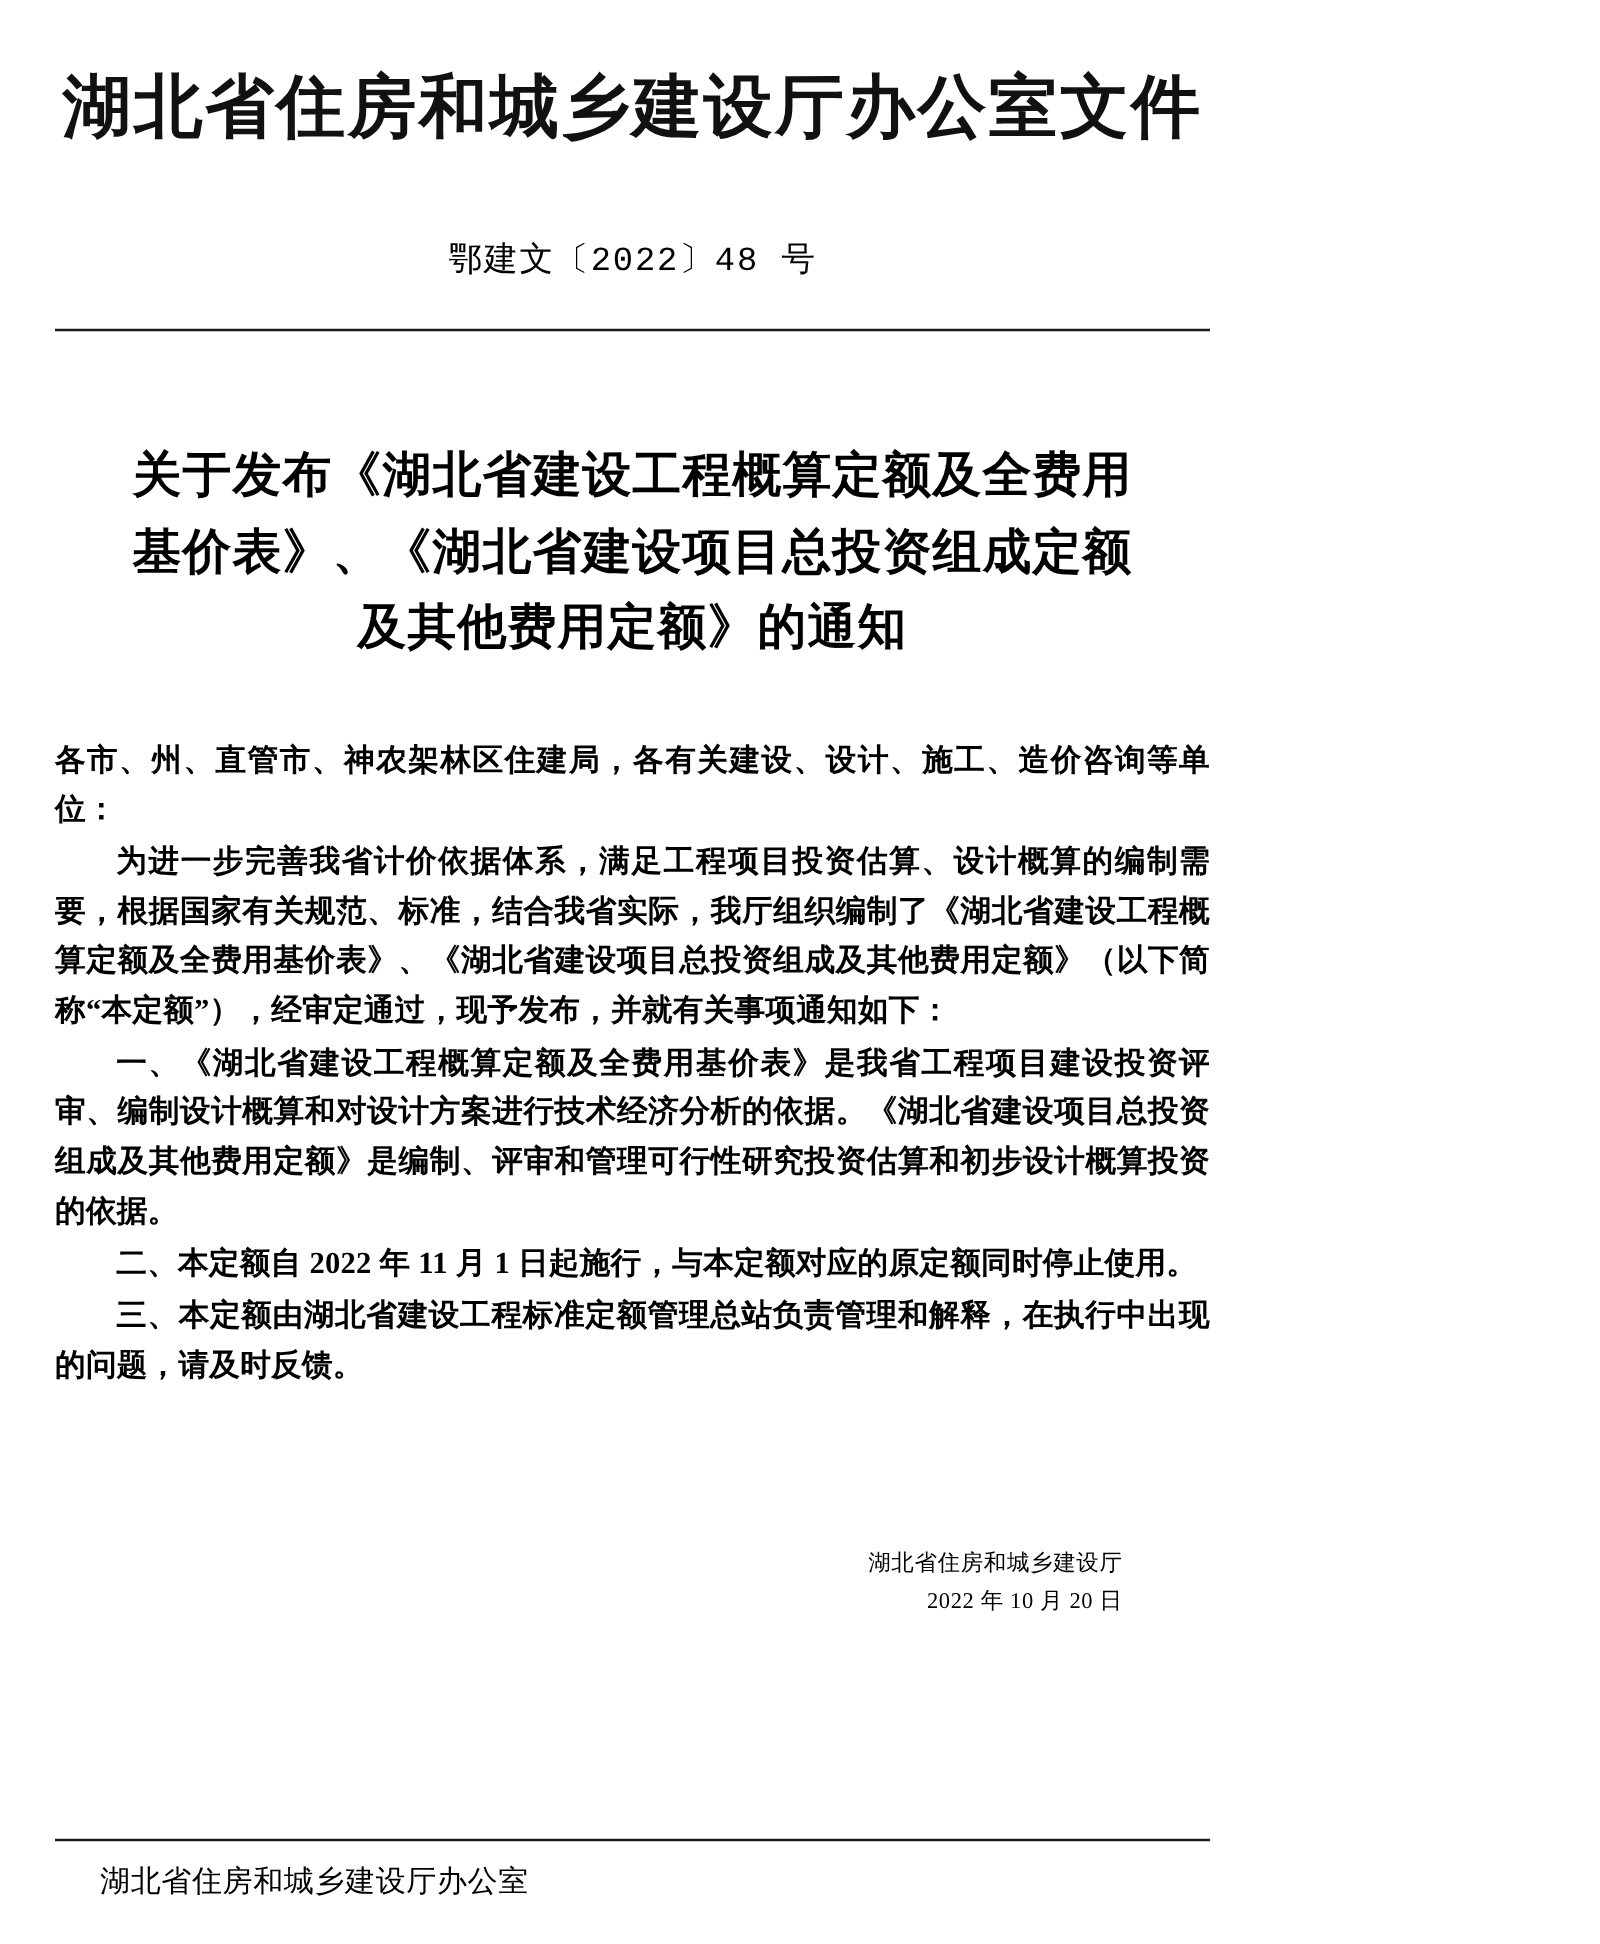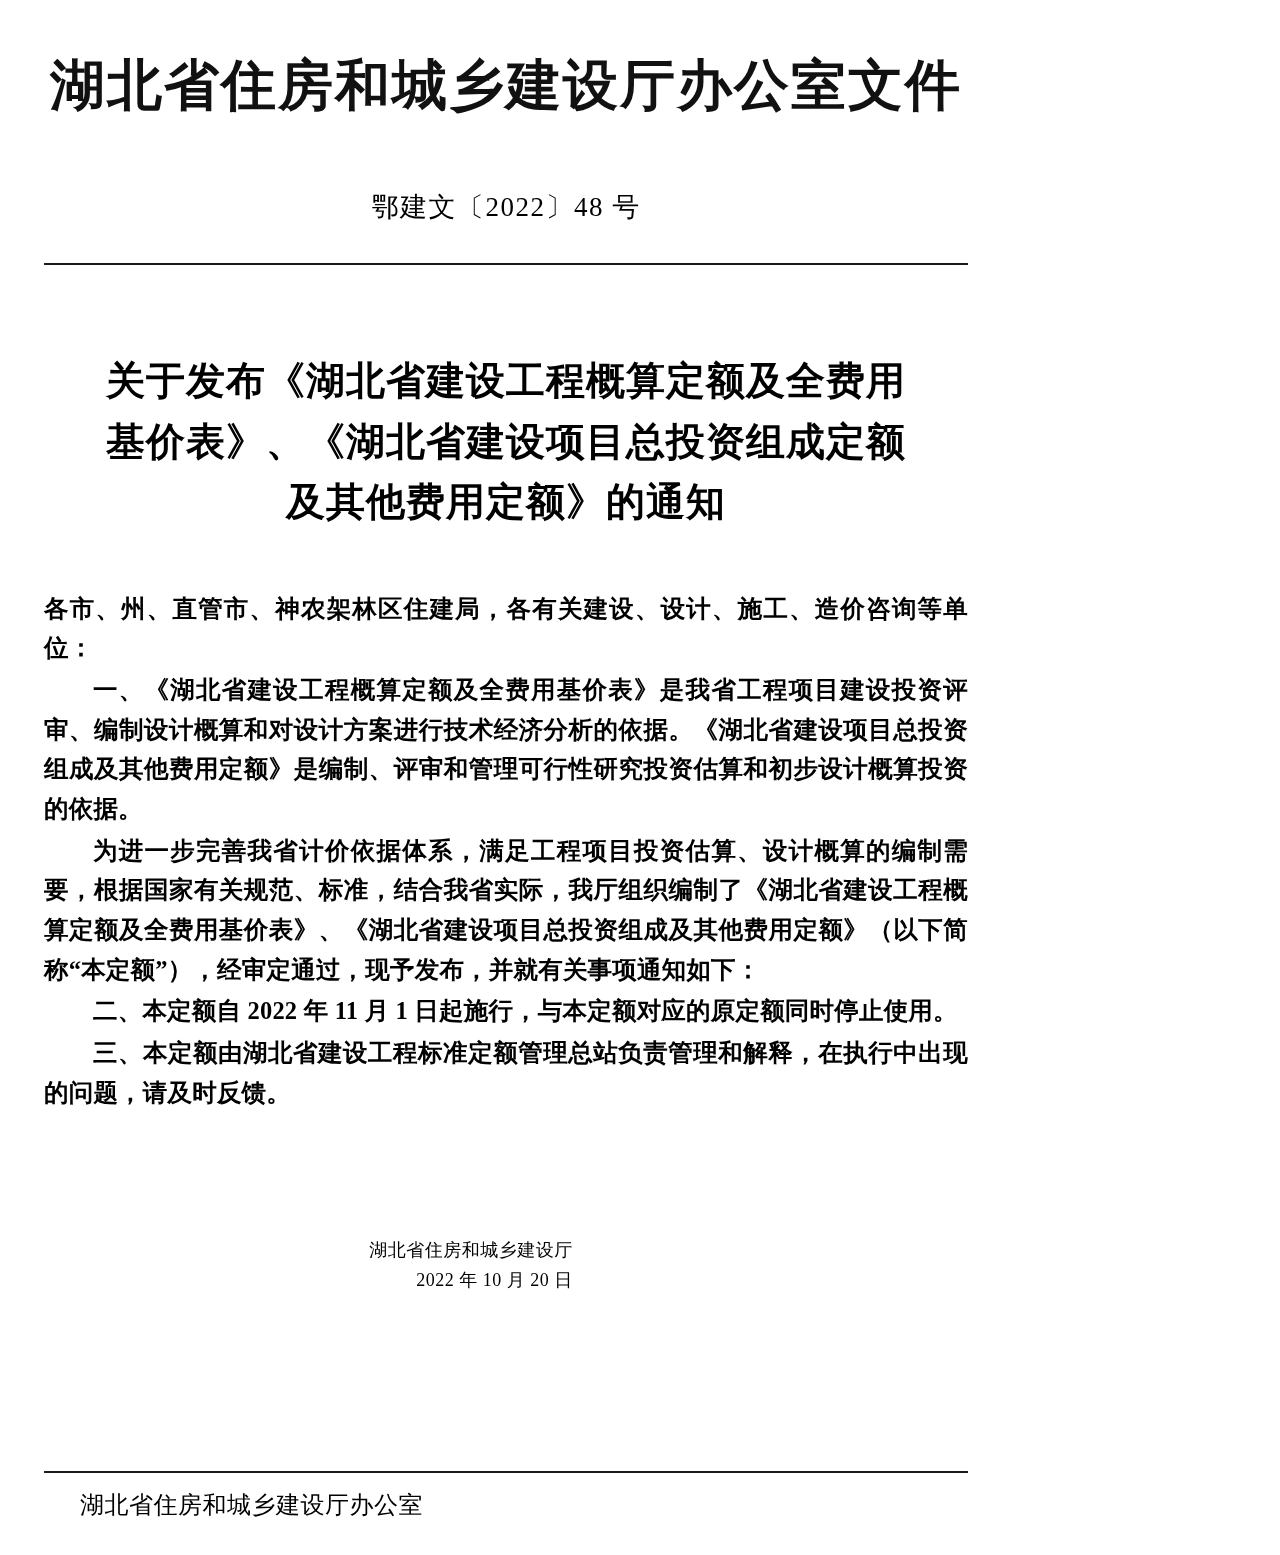--- a/index.html
+++ b/index.html
@@ -16,21 +16,20 @@
     overflow: hidden;
   }
   .page {
     width: 1012px;
     height: 1555px;
     box-sizing: border-box;
     padding: 0 44px;
     position: relative;
     display: flex;
     flex-direction: column;
-    align-items: center;
   }
 
   
   .masthead {
     text-align: center;
     margin-top: 54px;
   }
   .masthead-title {
     font-family: "Liberation Sans", "DejaVu Sans", sans-serif;
     font-weight: bold;
@@ -39,21 +38,21 @@
     line-height: 1.15;
     color: #111;
     white-space: nowrap;
   }
 
   .doc-number {
     text-align: center;
     margin-top: 72px;
     font-size: 27px;
     letter-spacing: 1.5px;
-    font-family: Liberation Serif, serif;
+    font-family: Liberation Mono, monospace;
   }
 
   .rule {
     margin-top: 38px;
     height: 2px;
     background: #1a1a1a;
     width: 100%;
   }
 
   
@@ -128,22 +127,22 @@
   </div>
 
   <div class="doc-number">鄂建文〔2022〕48 号</div>
 
   <div class="rule"></div>
 
   <div class="doc-title">关于发布《湖北省建设工程概算定额及全费用基价表》、《湖北省建设项目总投资组成定额及其他费用定额》的通知</div>
 
   <div class="body-text">
     <p>各市、州、直管市、神农架林区住建局，各有关建设、设计、施工、造价咨询等单位：</p>
+    <p class="indent">为进一步完善我省计价依据体系，满足工程项目投资估算、设计概算的编制需要，根据国家有关规范、标准，结合我省实际，我厅组织编制了《湖北省建设工程概算定额及全费用基价表》、《湖北省建设项目总投资组成及其他费用定额》（以下简称“本定额”），经审定通过，现予发布，并就有关事项通知如下：</p>
     <p class="indent">一、《湖北省建设工程概算定额及全费用基价表》是我省工程项目建设投资评审、编制设计概算和对设计方案进行技术经济分析的依据。《湖北省建设项目总投资组成及其他费用定额》是编制、评审和管理可行性研究投资估算和初步设计概算投资的依据。</p>
-    <p class="indent">为进一步完善我省计价依据体系，满足工程项目投资估算、设计概算的编制需要，根据国家有关规范、标准，结合我省实际，我厅组织编制了《湖北省建设工程概算定额及全费用基价表》、《湖北省建设项目总投资组成及其他费用定额》（以下简称“本定额”），经审定通过，现予发布，并就有关事项通知如下：</p>
     <p class="indent">二、本定额自 2022 年 11 月 1 日起施行，与本定额对应的原定额同时停止使用。</p>
     <p class="indent">三、本定额由湖北省建设工程标准定额管理总站负责管理和解释，在执行中出现的问题，请及时反馈。</p>
   </div>
 
   <div class="signature">
     <div>湖北省住房和城乡建设厅</div>
     <div>2022 年 10 月 20 日</div>
   </div>
 
   <div class="footer-wrap">

